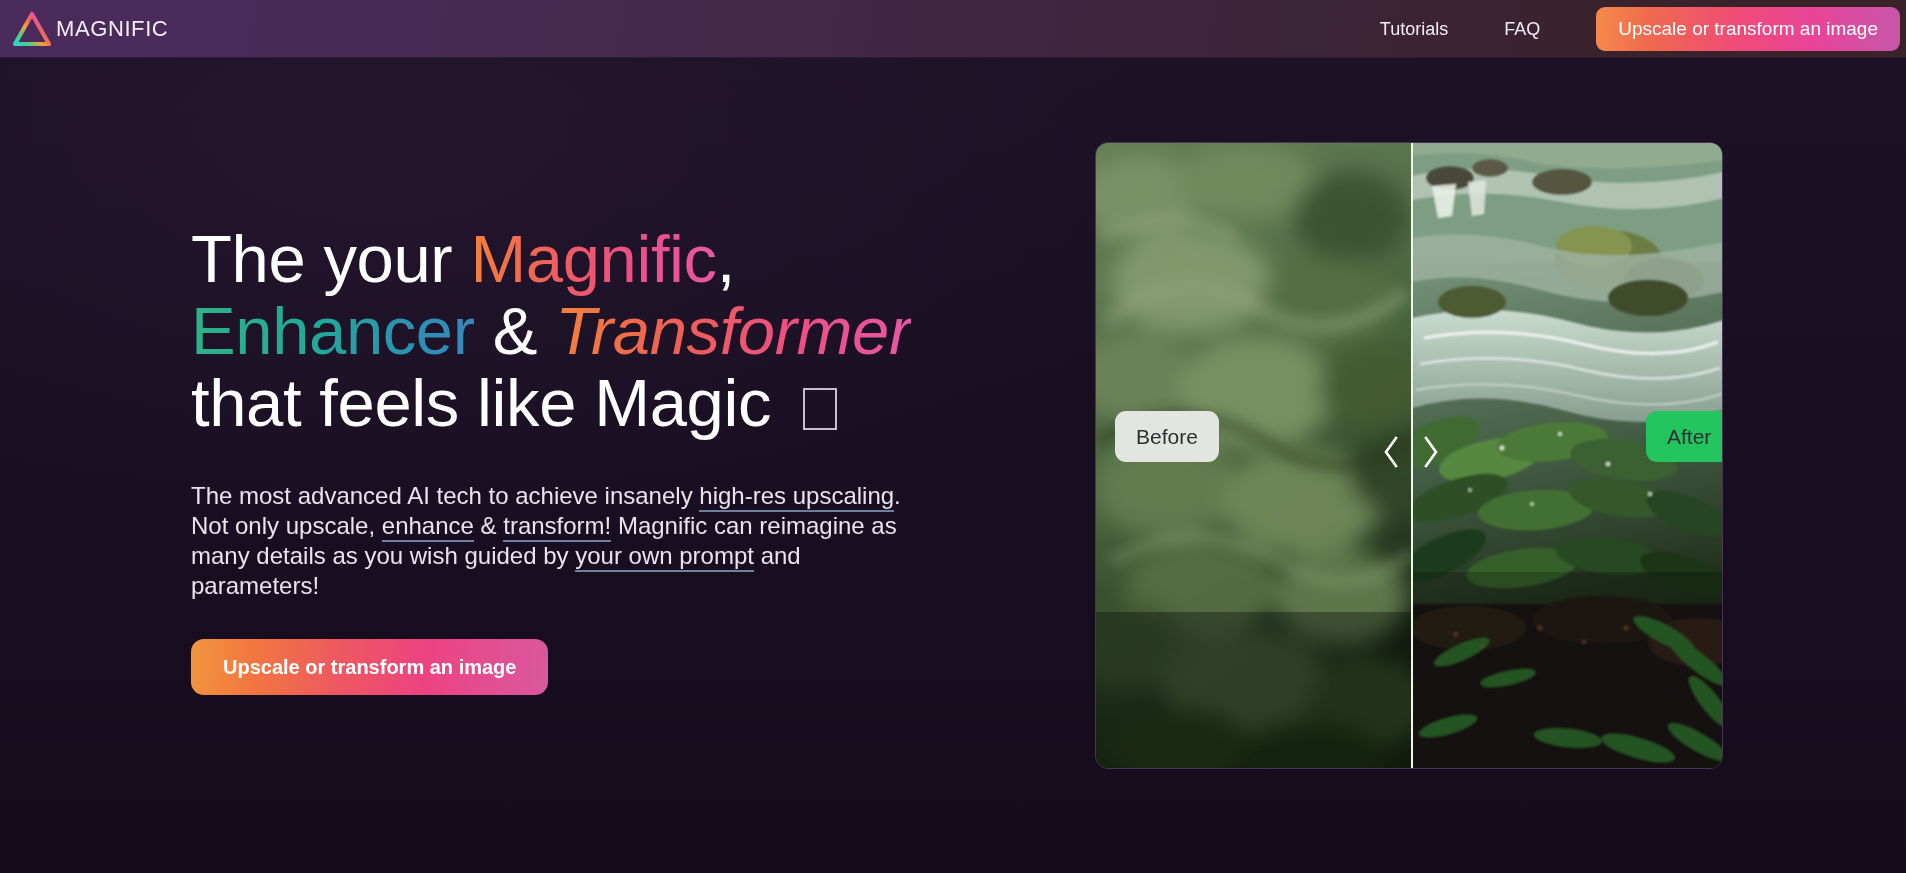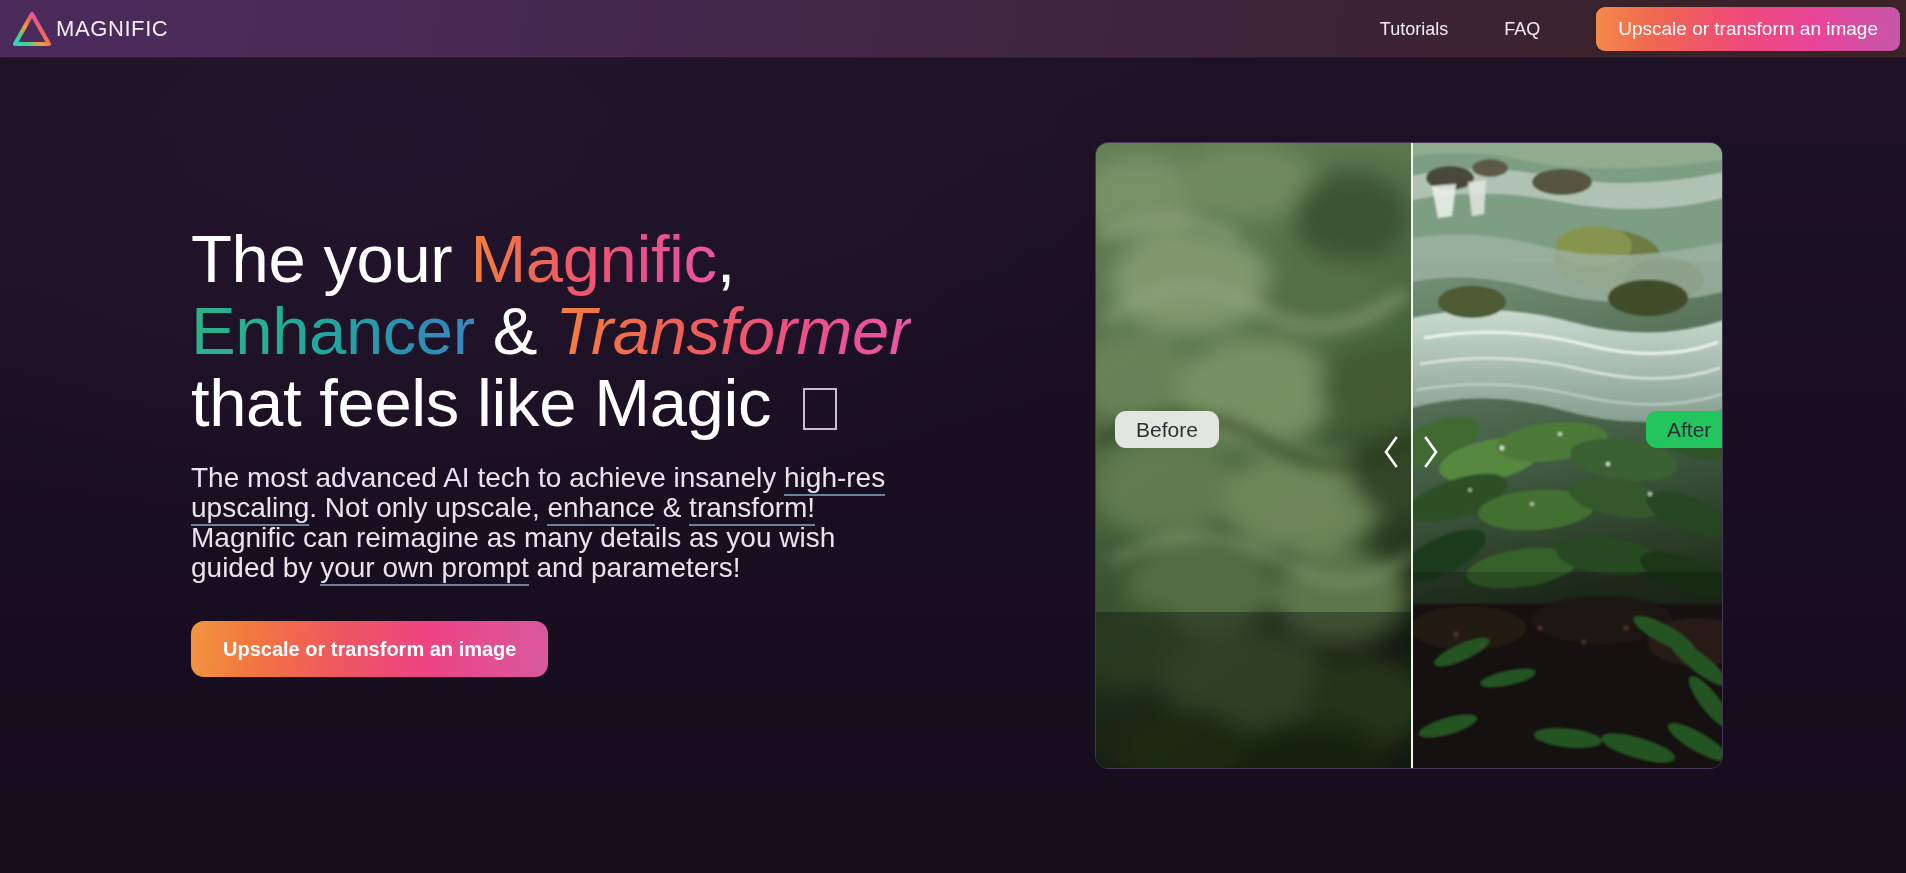--- a/index.html
+++ b/index.html
@@ -129,22 +129,22 @@
   }
   .tofu {
     display: inline-block;
     width: 34px; height: 42px;
     border: 2px solid #cbbcd2;
     vertical-align: -4px;
     margin-left: 14px;
   }
 
   #hero-paragraph {
-    margin-top: 24px;
-    font-size: 28px;
+    margin-top: 42px;
+    font-size: 24px;
     line-height: 30px;
     color: #eae3ee;
     width: 730px;
   }
   .ilink {
     color: #eae3ee;
     text-decoration: none;
     border-bottom: 2px solid #6f7fa0;
     padding-bottom: 1px;
     cursor: pointer;
@@ -201,21 +201,21 @@
     width: 20px; height: 34px;
     z-index: 6;
     pointer-events: none;
   }
   #chev-left  { left: 285px; }
   #chev-right { left: 325px; }
 
   .pill {
     position: absolute;
     top: 268px;
-    height: 37px;
+    height: 51px;
     display: flex;
     align-items: center;
     justify-content: center;
     padding: 0 21px;
     border-radius: 11px;
     font-size: 21px;
     color: #2f2f33;
     background: #e6e8e2;
     z-index: 7;
     white-space: nowrap;

